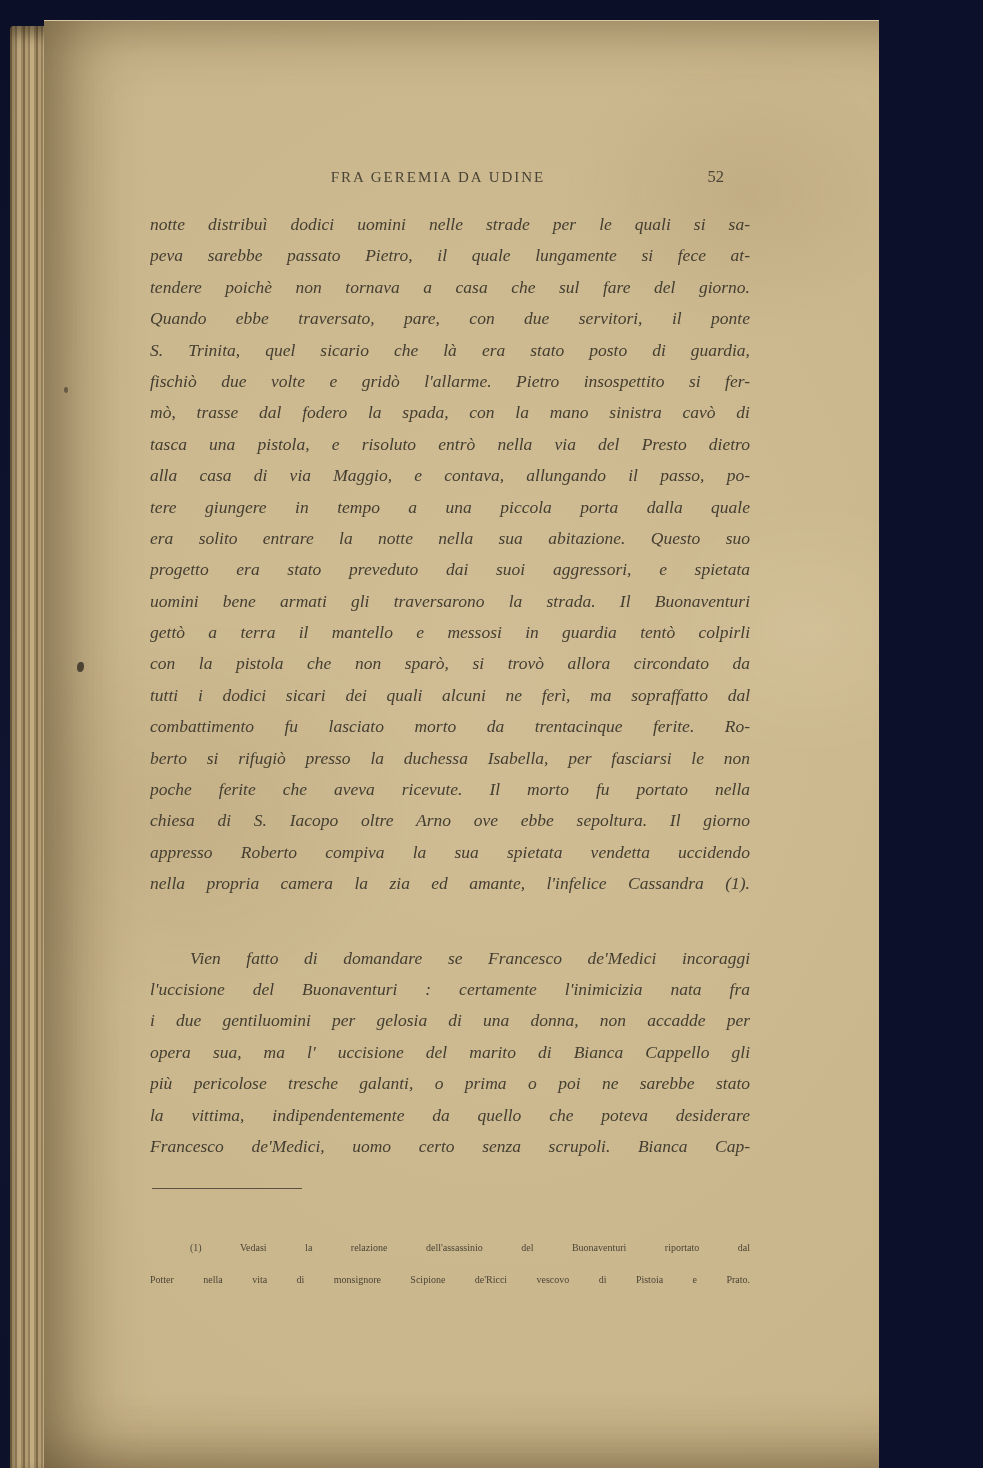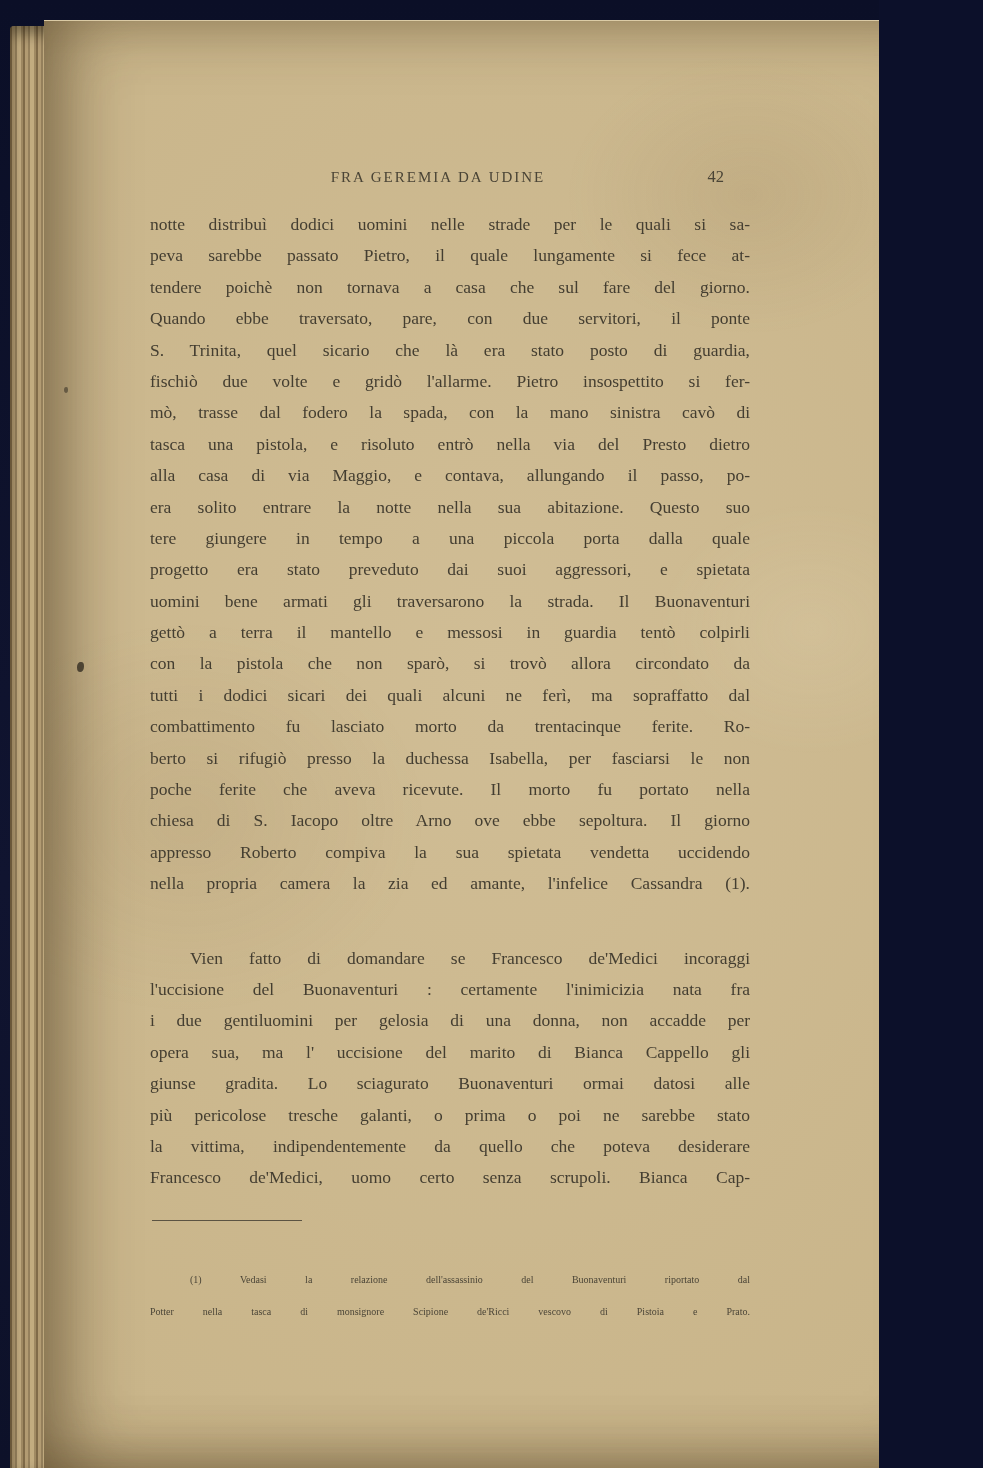--- a/index.html
+++ b/index.html
@@ -80,20 +80,21 @@
   }
   .page-number {
     position: absolute;
     right: 26px;
     top: -2px;
     font-size: 16.5px;
     letter-spacing: 0;
   }
   .body-text {
     margin-top: 16px;
+    font-style: italic;
   }
   .paragraph {
     font-size: 17.5px;
     line-height: 31.4px;
   }
   .text-line {
     height: 31.4px;
     overflow: hidden;
     text-align: justify;
     text-align-last: justify;
@@ -124,63 +125,62 @@
   <div class="fore-edge"></div>
 
   <div class="page">
     <div class="speck s1"></div>
     <div class="speck s2"></div>
 
     <div class="text-column">
 
       <div class="page-header">
         <span class="running-title">FRA GEREMIA DA UDINE</span>
-        <span class="page-number">42</span>
+        <span class="page-number">52</span>
       </div>
 
       <div class="body-text">
         <div class="paragraph">
             <div class="text-line">notte distribuì dodici uomini nelle strade per le quali si sa-</div>
             <div class="text-line">peva sarebbe passato Pietro, il quale lungamente si fece at-</div>
             <div class="text-line">tendere poichè non tornava a casa che sul fare del giorno.</div>
             <div class="text-line">Quando ebbe traversato, pare, con due servitori, il ponte</div>
             <div class="text-line">S. Trinita, quel sicario che là era stato posto di guardia,</div>
             <div class="text-line">fischiò due volte e gridò l'allarme. Pietro insospettito si fer-</div>
             <div class="text-line">mò, trasse dal fodero la spada, con la mano sinistra cavò di</div>
             <div class="text-line">tasca una pistola, e risoluto entrò nella via del Presto dietro</div>
             <div class="text-line">alla casa di via Maggio, e contava, allungando il passo, po-</div>
+            <div class="text-line">tere giungere in tempo a una piccola porta dalla quale</div>
             <div class="text-line">era solito entrare la notte nella sua abitazione. Questo suo</div>
-            <div class="text-line">tere giungere in tempo a una piccola porta dalla quale</div>
             <div class="text-line">progetto era stato preveduto dai suoi aggressori, e spietata</div>
             <div class="text-line">uomini bene armati gli traversarono la strada. Il Buonaventuri</div>
             <div class="text-line">gettò a terra il mantello e messosi in guardia tentò colpirli</div>
             <div class="text-line">con la pistola che non sparò, si trovò allora circondato da</div>
             <div class="text-line">tutti i dodici sicari dei quali alcuni ne ferì, ma sopraffatto dal</div>
             <div class="text-line">combattimento fu lasciato morto da trentacinque ferite. Ro-</div>
             <div class="text-line">berto si rifugiò presso la duchessa Isabella, per fasciarsi le non</div>
             <div class="text-line">poche ferite che aveva ricevute. Il morto fu portato nella</div>
             <div class="text-line">chiesa di S. Iacopo oltre Arno ove ebbe sepoltura. Il giorno</div>
             <div class="text-line">appresso Roberto compiva la sua spietata vendetta uccidendo</div>
             <div class="text-line">nella propria camera la zia ed amante, l'infelice Cassandra (1).</div>
           </div>
         <div class="paragraph indent-first">
             <div class="text-line">Vien fatto di domandare se Francesco de'Medici incoraggi</div>
             <div class="text-line">l'uccisione del Buonaventuri : certamente l'inimicizia nata fra</div>
             <div class="text-line">i due gentiluomini per gelosia di una donna, non accadde per</div>
             <div class="text-line">opera sua, ma l' uccisione del marito di Bianca Cappello gli</div>
-            <div class="text-line">giunse gradita. Lo sciagurato Buonaventuri ormai datosi alle</div>
             <div class="text-line">più pericolose tresche galanti, o prima o poi ne sarebbe stato</div>
             <div class="text-line">la vittima, indipendentemente da quello che poteva desiderare</div>
             <div class="text-line">Francesco de'Medici, uomo certo senza scrupoli. Bianca Cap-</div>
           </div>
       </div>
 
       <div class="footnote-rule"></div>
 
       <div class="footnote indent-first">
           <div class="text-line">(1) Vedasi la relazione dell'assassinio del Buonaventuri riportato dal</div>
-          <div class="text-line">Potter nella tasca di monsignore Scipione de'Ricci vescovo di Pistoia e Prato.</div>
+          <div class="text-line">Potter nella vita di monsignore Scipione de'Ricci vescovo di Pistoia e Prato.</div>
         </div>
 
     </div>
   </div>
 
 </div>
 
 </body></html>

